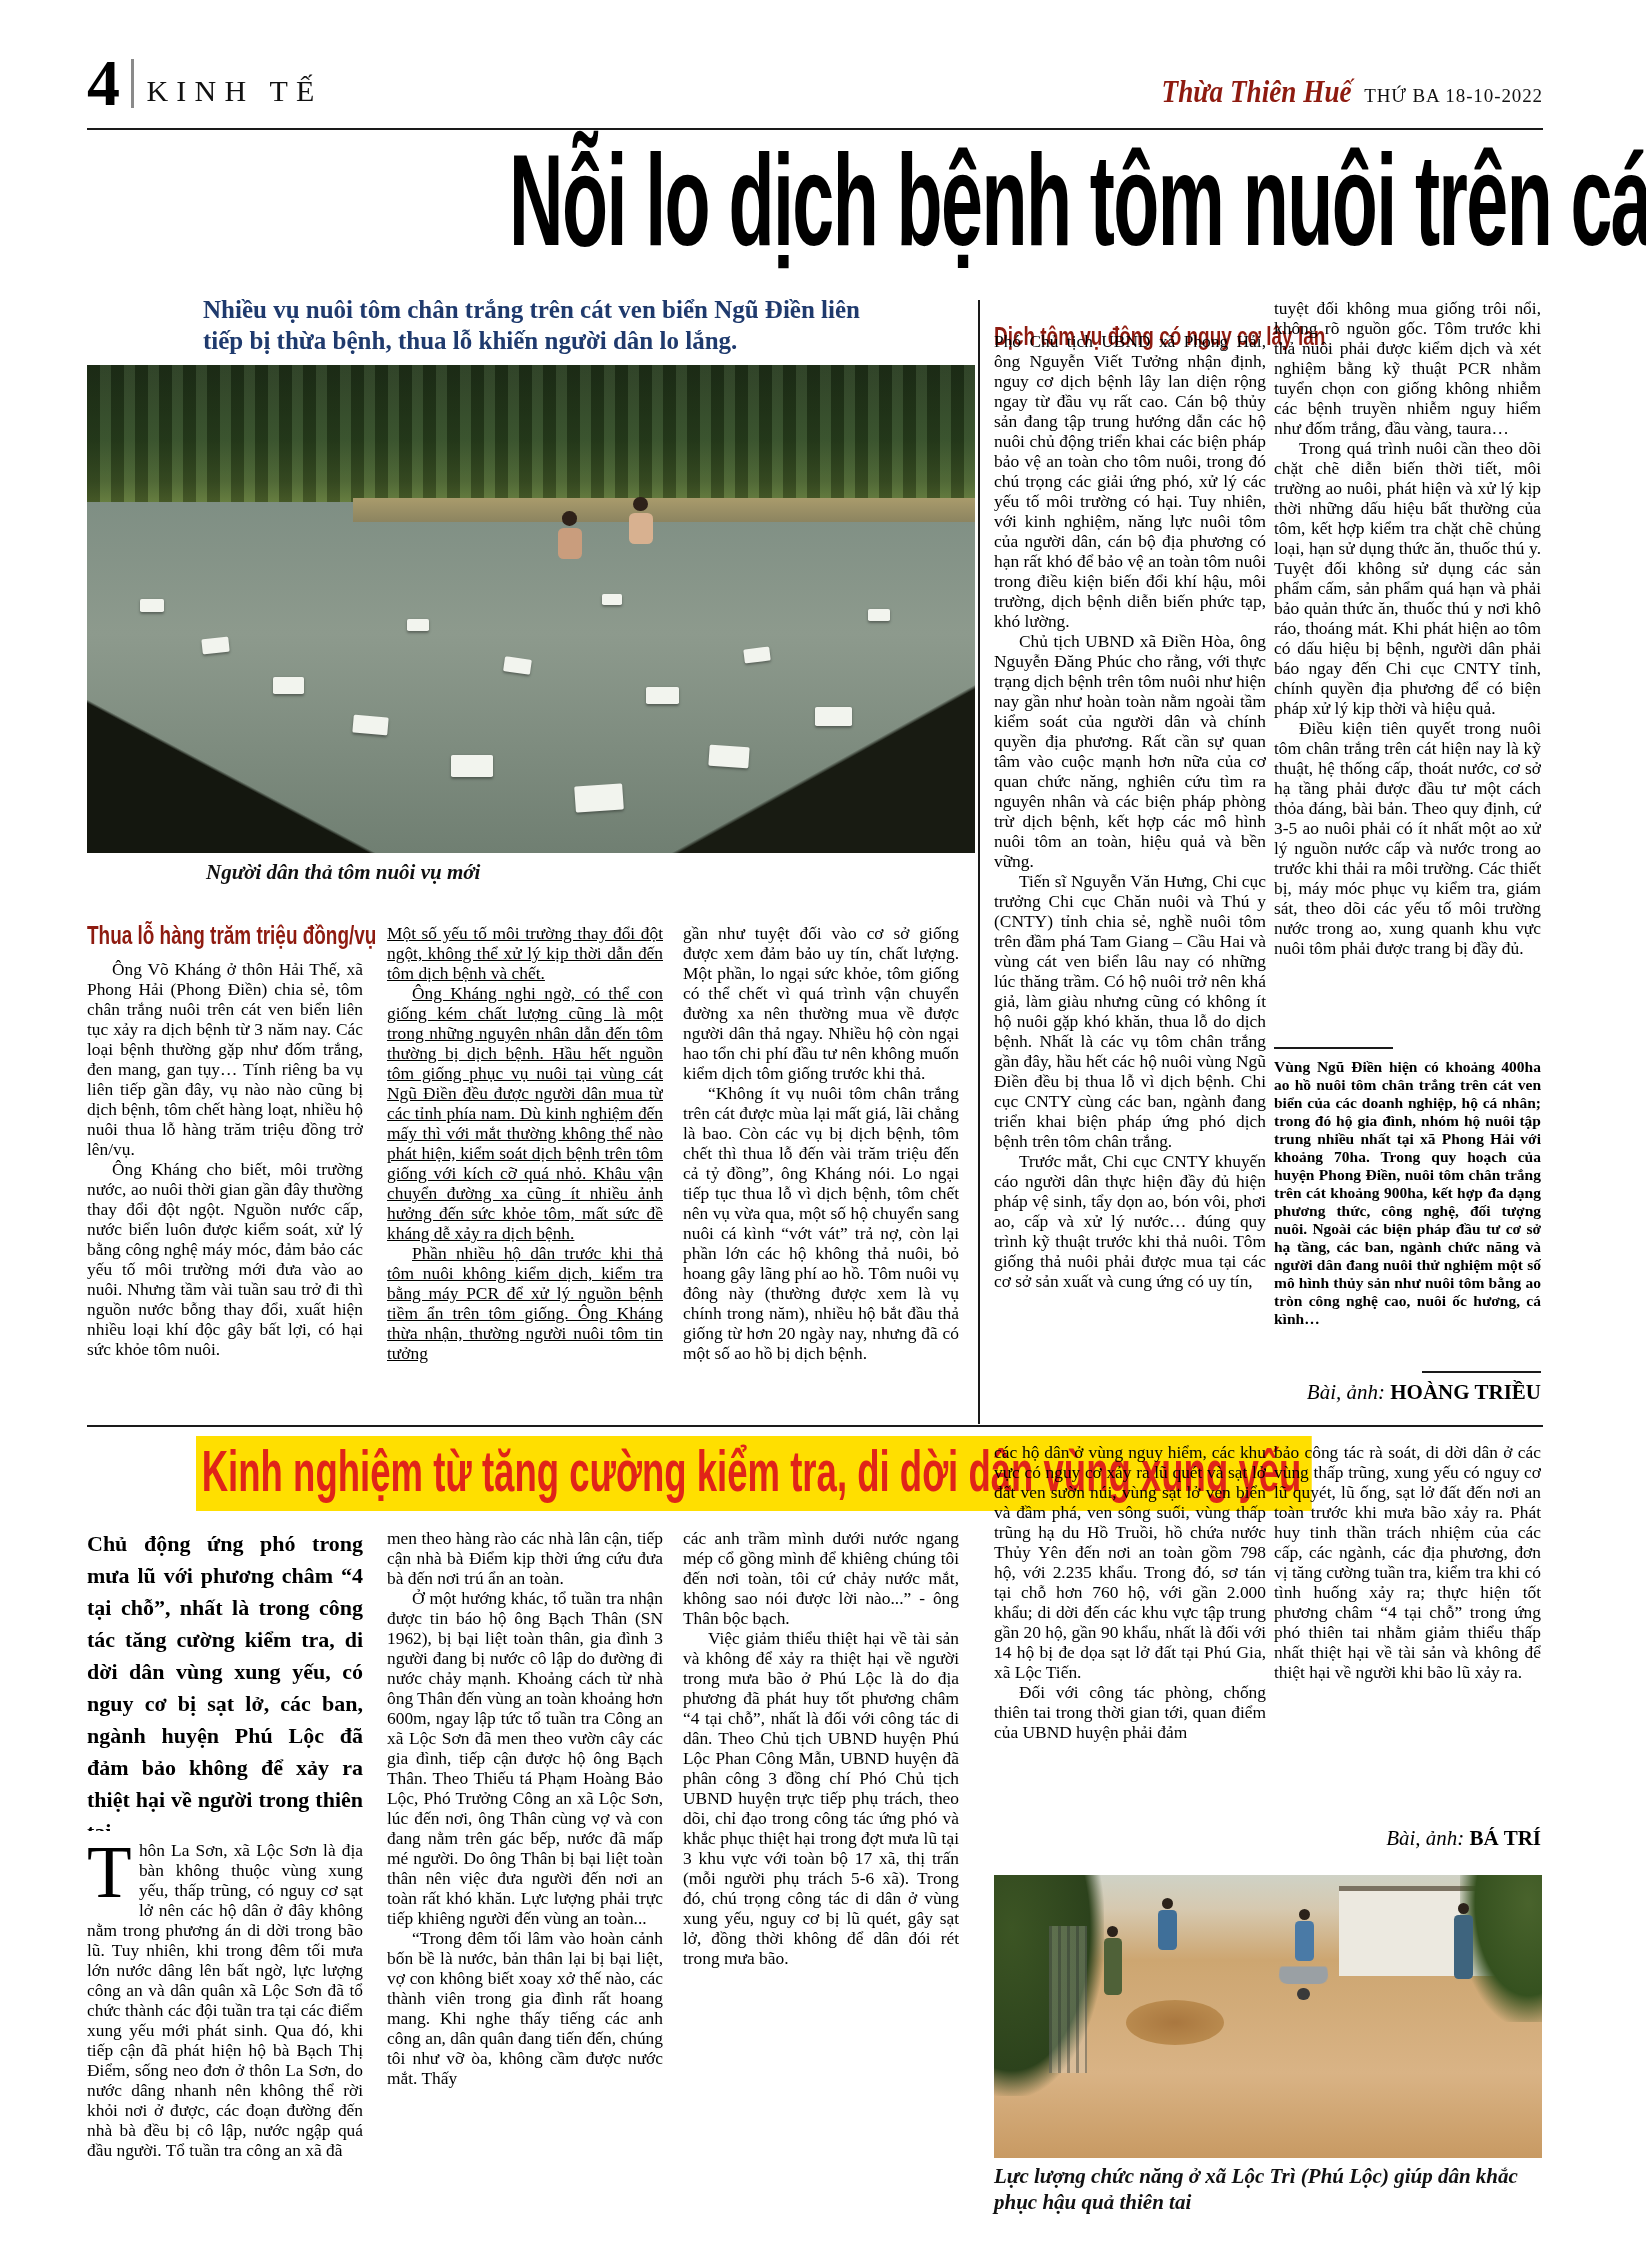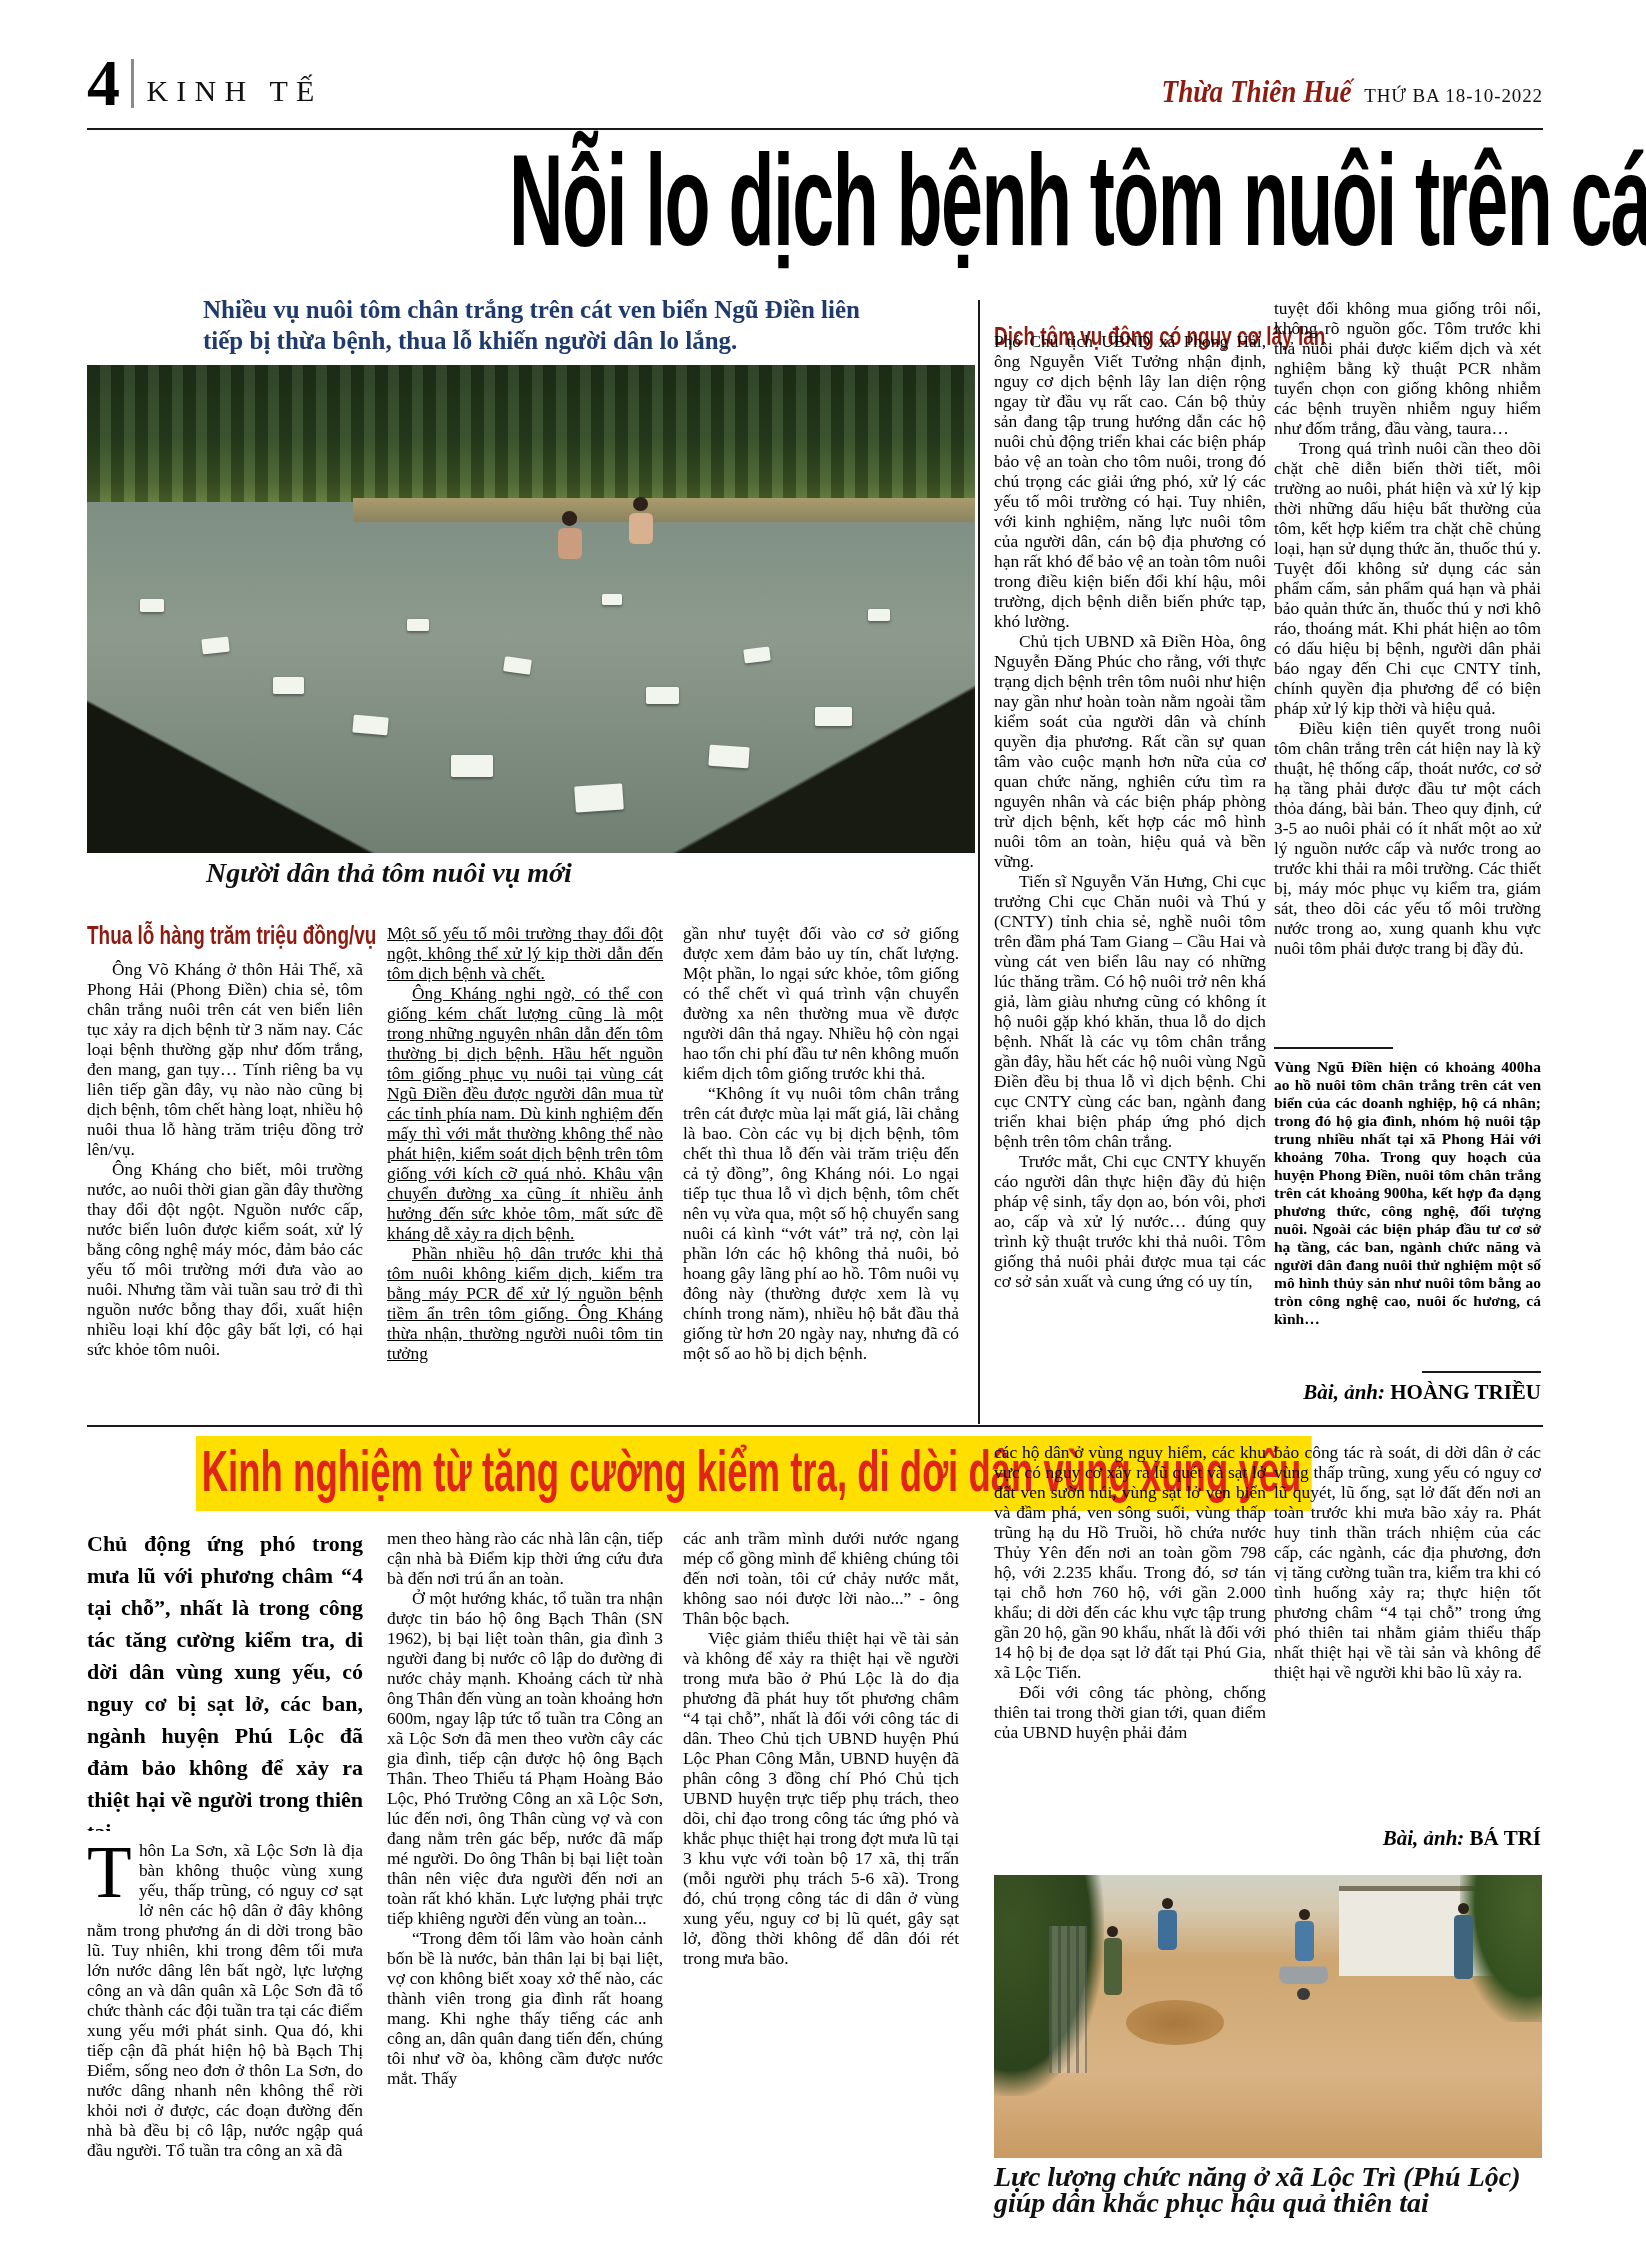--- a/index.html
+++ b/index.html
@@ -29,23 +29,23 @@
   .headline2 .sc{display:inline-block;transform:scaleX(.63);transform-origin:left center;
        font-family:"Liberation Sans",sans-serif;font-weight:800;font-size:58px;line-height:58px;}
   .headline2 .hl{background:#ffdf00;color:#e02418;padding:5.5px 16.4px 11px 9.1px;display:inline-block;}
 
   
   .body-text{font-size:17.4px;line-height:20px;text-align:justify;overflow:hidden;}
   .body-text p{margin:0;text-indent:25px;}
   .body-text p.cont{text-indent:0;}
   .intro2{font-weight:bold;font-size:22px;line-height:32px;text-align:justify;overflow:hidden;}
   .note{font-weight:bold;font-size:15.5px;line-height:18px;text-align:justify;overflow:hidden;}
-  .caption{font-weight:bold;font-style:italic;font-size:28px;line-height:25.6px;color:#111;}
+  .caption{font-weight:bold;font-style:italic;font-size:21px;line-height:25.6px;color:#111;}
   .byline{font-size:21px;text-align:right;}
-  .byline .lbl{font-weight:bold;font-style:italic;}
+  .byline .lbl{font-weight:normal;font-style:italic;}
   .byline .nm{font-weight:bold;}
   .dropcap{float:left;font-size:73px;line-height:57px;padding:3.7px 7.3px 0 0;font-weight:normal;}
 
   
   .photo1{overflow:hidden;background:linear-gradient(180deg,#70837a 0%,#8d9a8d 55%,#707f72 100%);}
   .p1-trees{position:absolute;left:0;top:0;width:100%;height:137px;
     background:linear-gradient(180deg,#24381c 0%,#2f4a22 55%,#46602b 85%,#5d7634 100%);}
   .p1-trees::after{content:"";position:absolute;inset:0;
     background:repeating-linear-gradient(90deg,rgba(0,0,0,.25) 0 12.8px,rgba(255,255,255,.06) 12.8px 24px);}
   .p1-bank{position:absolute;left:30%;top:133px;width:70%;height:24px;

